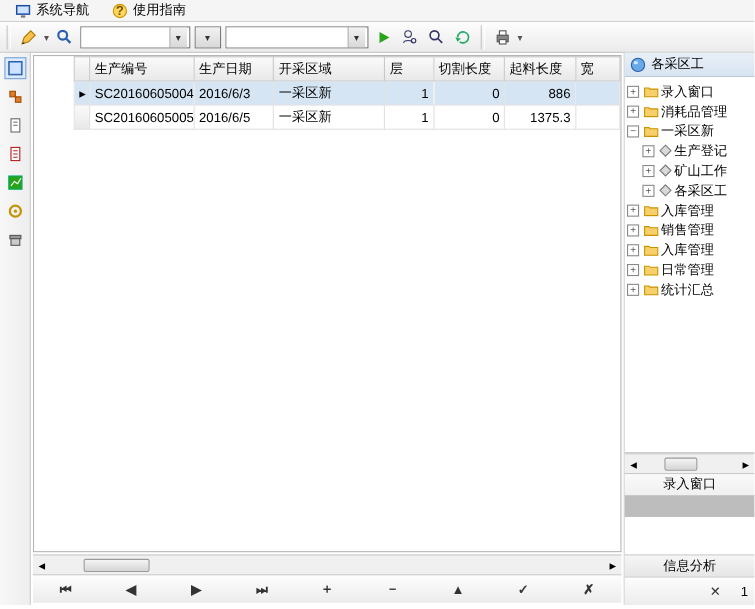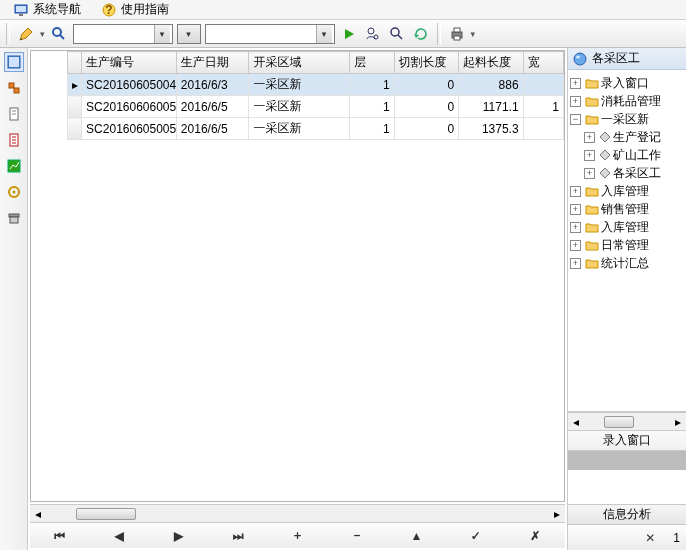--- a/index.html
+++ b/index.html
@@ -231,30 +231,20 @@
               <td>SC20160605004</td>
               <td>2016/6/3</td>
               <td>一采区新</td>
               <td class="num">1</td>
               <td class="num">0</td>
               <td class="num">886</td>
               <td class="num"></td>
             </tr>
             <tr>
               <td class="row-indicator"></td>
-              <td>SC20160606005</td>
-              <td>2016/6/5</td>
-              <td>一采区新</td>
-              <td class="num">1</td>
-              <td class="num">0</td>
-              <td class="num">1171.1</td>
-              <td class="num">1</td>
-            </tr>
-            <tr>
-              <td class="row-indicator"></td>
               <td>SC20160605005</td>
               <td>2016/6/5</td>
               <td>一采区新</td>
               <td class="num">1</td>
               <td class="num">0</td>
               <td class="num">1375.3</td>
               <td class="num"></td>
             </tr>
           </tbody>
       </table>

